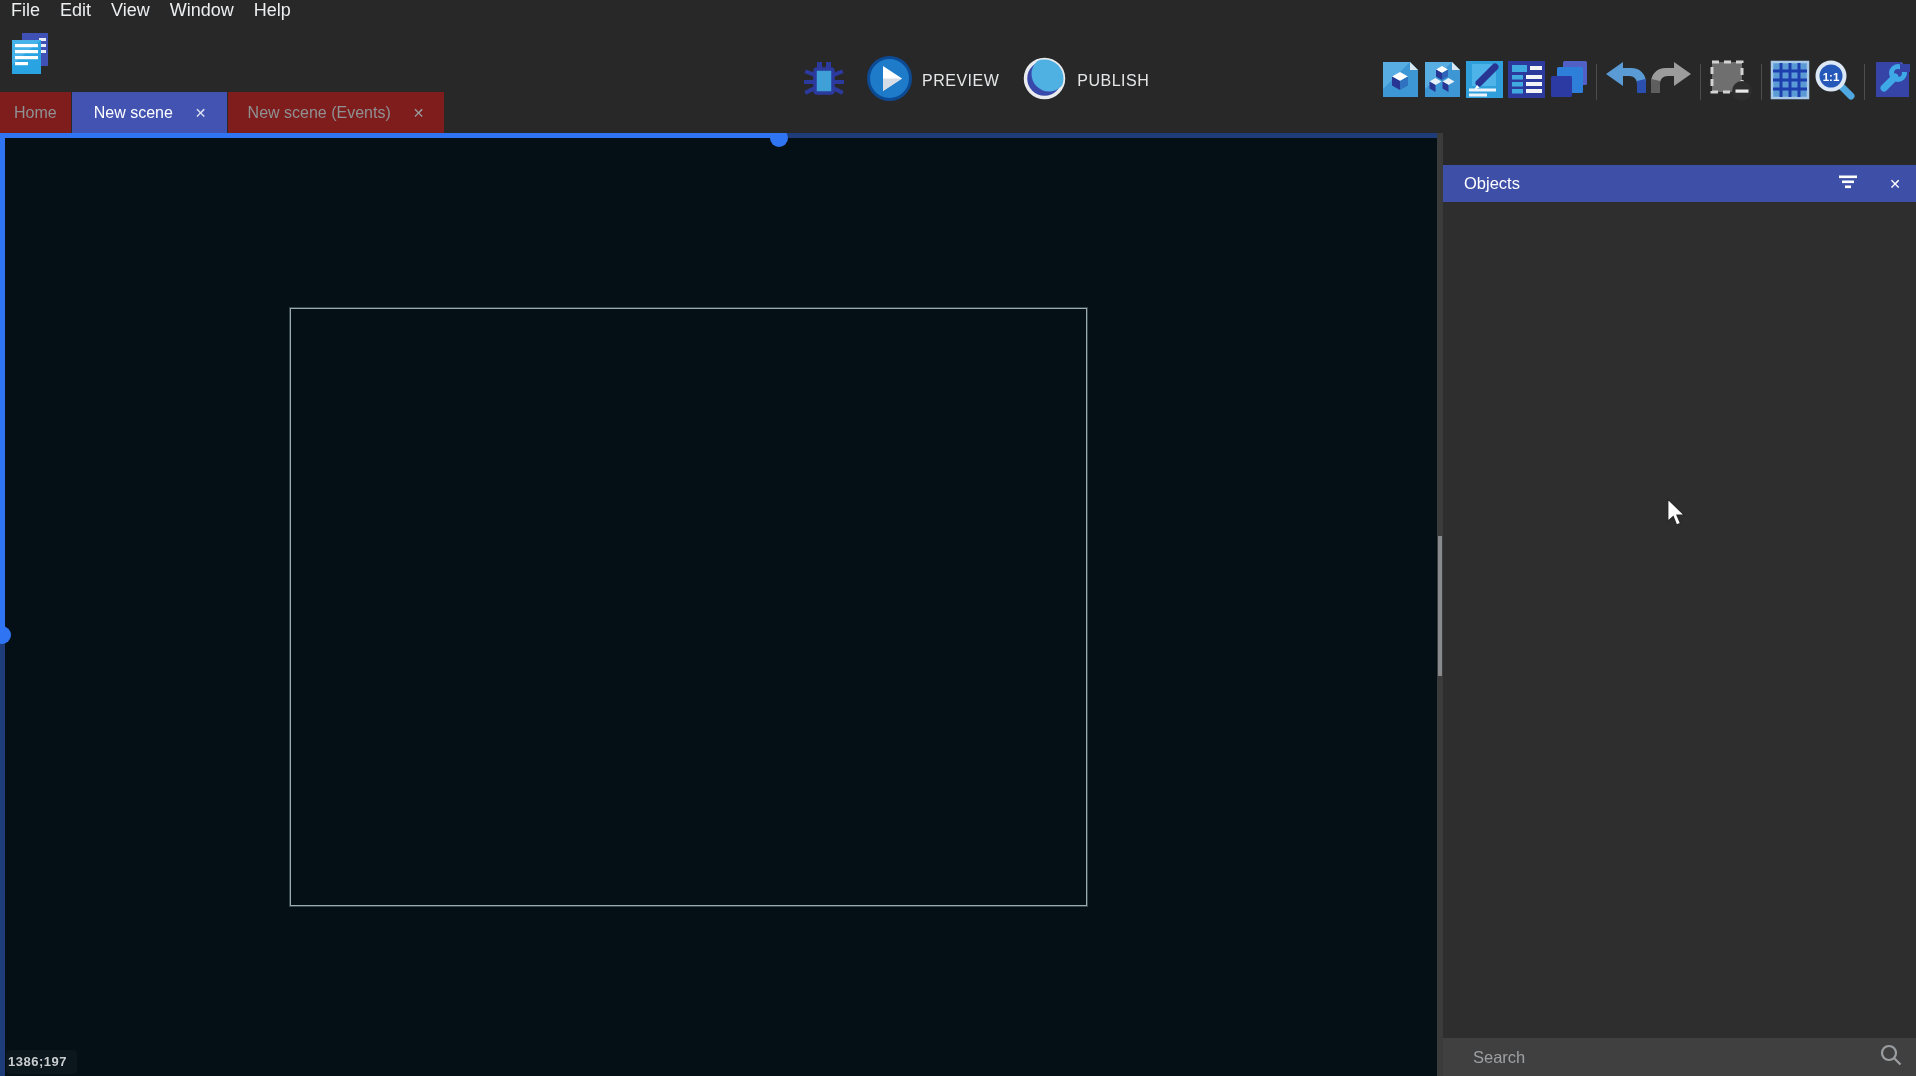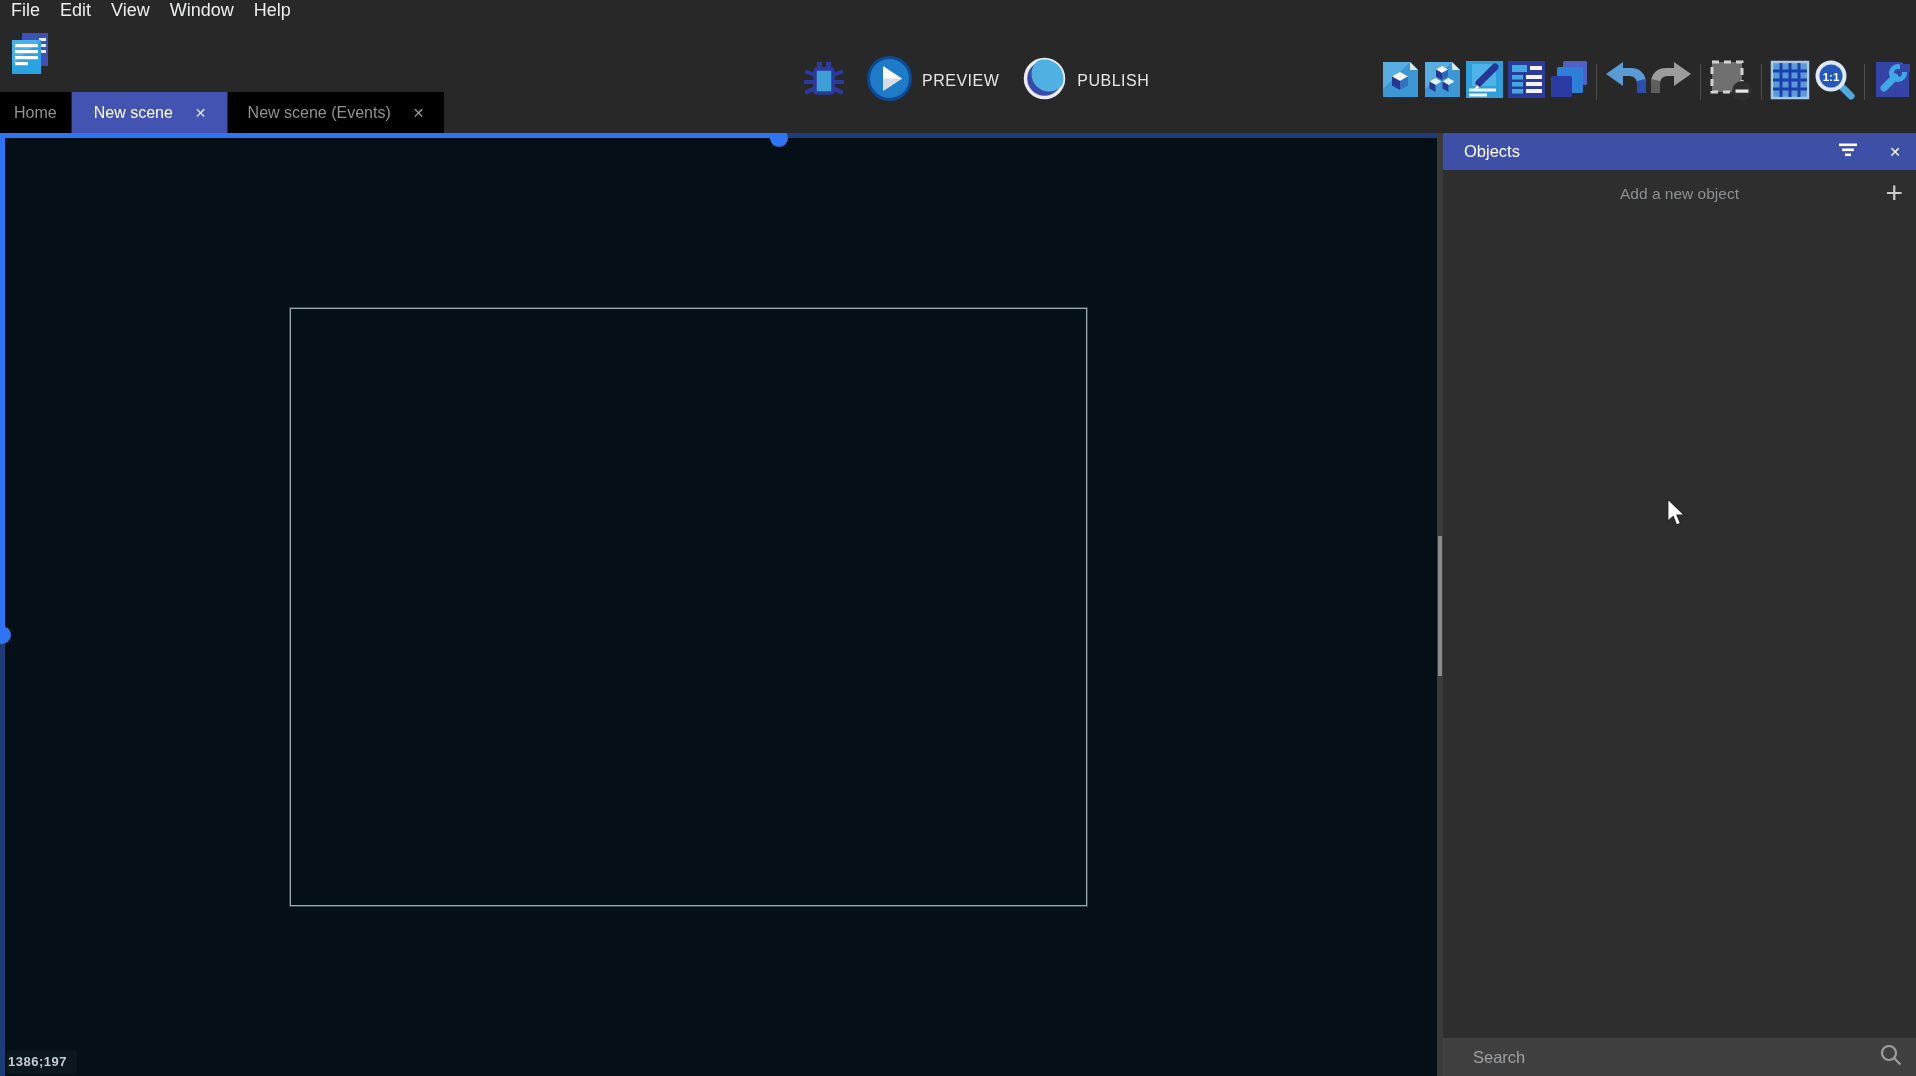--- a/index.html
+++ b/index.html
@@ -23,21 +23,21 @@
   .tc-gap { width:22px; }
   .toolbar-right { position:absolute; right:3px; top:35px; display:flex; align-items:center; gap:1px; }
   .tb-btn { display:flex; align-items:center; justify-content:center; }
   .tb-sep { width:1px; height:36px; background:#4d4d4d; margin:0 6px; align-self:center; }
 
   
   .tabbar { height:45px; display:flex; align-items:flex-end; background:#282828; }
   .tab {
     height:41px; display:flex; align-items:center;
     padding:0 20px; margin-right:1px;
-    font-size:16px; color:#8f9193; background:#000000; cursor:default;
+    font-size:16px; color:#8f9193; background:#7f1d1d; cursor:default;
   }
   .tab.home { padding:0 14px; }
   .tab.active { background:#4253b2; color:#ffffff;padding-left:22px; }
   .tab-close { margin-left:22px; font-size:14px; color:#9a9da0; }
   .tab.active .tab-close { color:#dfe3f2; }
 
   
   .main { display:flex; height:943px; }
 
   .canvas { position:relative; width:1437px; height:100%; background:#040f16; overflow:hidden; }
@@ -58,21 +58,21 @@
   .coords-badge {
     position:absolute; left:6px; bottom:2px;
     background:#0c161d; border-radius:4px; padding:4px 10px 5px 2px;
     color:#c9cdd0; font-size:13px; font-weight:bold; letter-spacing:0.5px;
   }
 
   .canvas-vscrollbar { position:relative; width:6px; background:#3b3b3b; }
   .canvas-vscrollbar .thumb { position:absolute; top:403px; left:1px; width:4px; height:140px; background:#888b8e; }
 
   
-  .panel { flex:1; background:#2e2e2e; display:flex; flex-direction:column; }
+  .panel { flex:1; background:#2e2e2e; display:flex; flex-direction:column;margin-top:32px; }
   .panel-header { height:37px; background:#3e4fa8; display:flex; align-items:center; padding:0 15px 0 21px; flex:none; }
   .panel-title { color:#ffffff; font-size:16.5px; flex:1; }
   .filter-btn { margin-right:31px; display:flex; }
   .panel-close { color:#fff; font-size:14px; }
   .add-row { position:relative; height:47px; display:flex; align-items:center; justify-content:center; flex:none; }
   .add-label { color:#8d9093; font-size:15.5px; }
   .add-plus { position:absolute; right:13px; top:50%; transform:translateY(-54%); color:#cccccc; font-size:30px; font-weight:100; line-height:1; }
   .panel-body { flex:1; }
   .search-bar { height:38px; background:#404040; display:flex; align-items:center; padding:0 13px 0 30px; flex:none; }
   .search-input { flex:1; background:transparent; border:none; outline:none; color:#dddddd; font-size:16.5px; font-family:"Liberation Sans", sans-serif; }
@@ -353,24 +353,20 @@
             <svg width="20" height="15" viewBox="0 0 20 15">
               <rect x="1" y="1.5" width="18" height="2.6" fill="#ffffff"></rect>
               <rect x="4" y="6.5" width="12" height="2.6" fill="#ffffff"></rect>
               <rect x="7" y="11.5" width="6" height="2.6" fill="#ffffff"></rect>
             </svg>
           </span>
         </span>
         <span class="panel-close">✕</span>
       </div>
 
-      <div class="add-row">
-        <span class="add-label">Add a new object</span>
-        <span class="add-plus">+</span>
-      </div>
 
       <div class="panel-body"></div>
 
       <div class="search-bar">
         <input class="search-input" type="text" placeholder="Search" style="">
         <span>
           <svg width="24" height="24" viewBox="0 0 24 24">
             <circle cx="10" cy="10" r="7" fill="none" stroke="#9b9ea1" stroke-width="2.2"></circle>
             <line x1="15.2" y1="15.2" x2="21.5" y2="21.5" stroke="#9b9ea1" stroke-width="2.2"></line>
           </svg>

